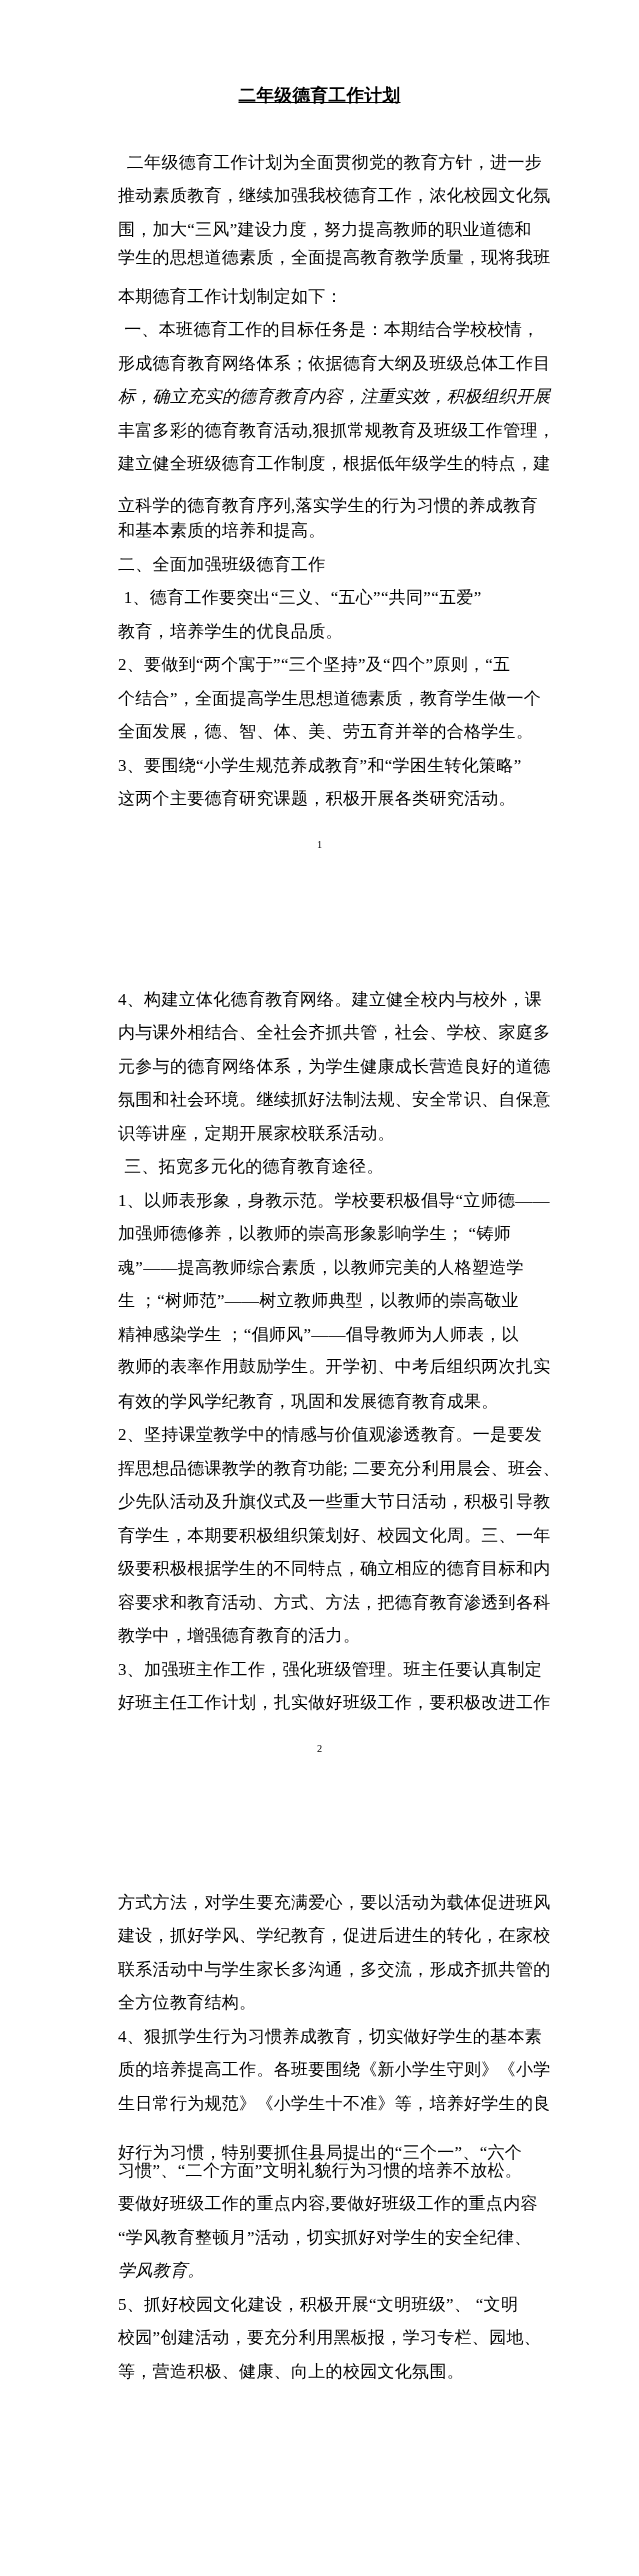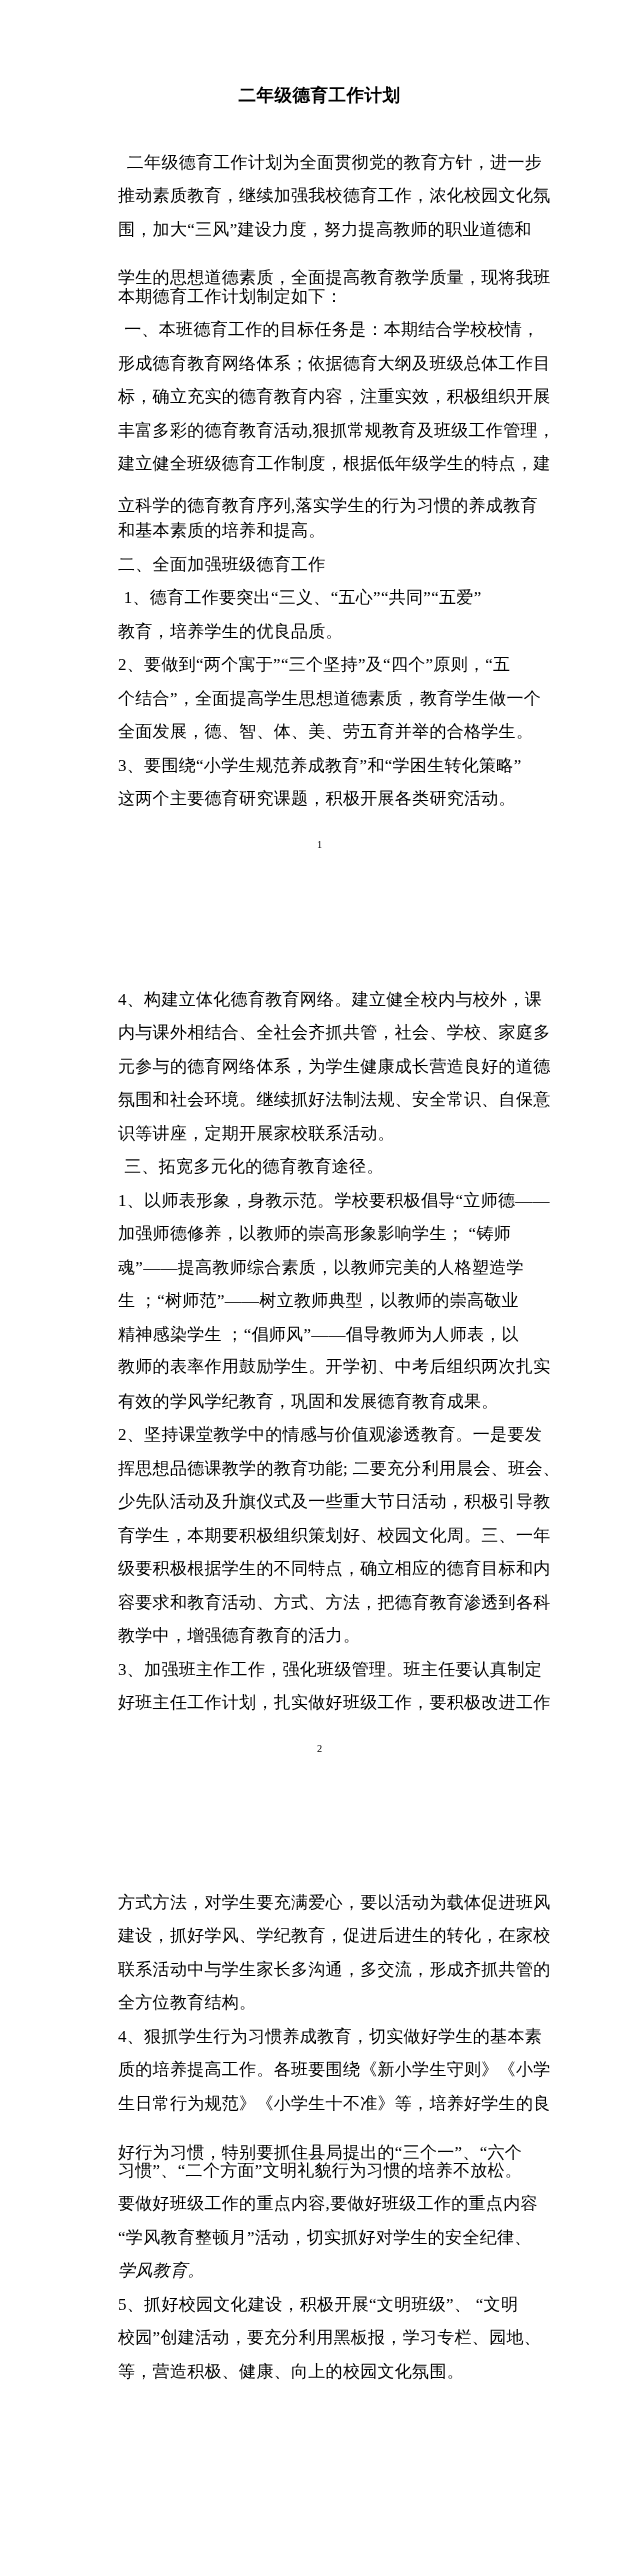--- a/index.html
+++ b/index.html
@@ -36,20 +36,21 @@
     top: 79px;
     left: 0;
     width: 100%;
     height: 33px;
     line-height: 33px;
     margin: 0;
     text-align: center;
     font-size: 17.5px;
     font-weight: bold;
     letter-spacing: 0.5px;
+    text-decoration: underline;
   }
   .lines {
     position: absolute;
     top: 0; left: 0;
     width: 100%;
     height: 100%;
   }
   .line {
     position: absolute;
     left: 118px;
@@ -74,25 +75,25 @@
 <body>
 
 <div class="doc">
 
   <section class="page" id="page-1">
     <h1 class="title">二年级德育工作计划</h1>
     <div class="lines">
         <div class="line" style="top: 146px; margin-left: 8.8px;">二年级德育工作计划为全面贯彻党的教育方针，进一步</div>
         <div class="line" style="top: 179px;">推动素质教育，继续加强我校德育工作，浓化校园文化氛</div>
         <div class="line" style="top: 213px;">围，加大“三风”建设力度，努力提高教师的职业道德和</div>
-        <div class="line" style="top: 261px;">学生的思想道德素质，全面提高教育教学质量，现将我班</div>
+        <div class="line" style="top: 241px;">学生的思想道德素质，全面提高教育教学质量，现将我班</div>
         <div class="line" style="top: 280px;">本期德育工作计划制定如下：</div>
         <div class="line" style="top: 313px; margin-left: 6.2px;">一、本班德育工作的目标任务是：本期结合学校校情，</div>
         <div class="line" style="top: 347px;">形成德育教育网络体系；依据德育大纲及班级总体工作目</div>
-        <div class="line" style="top: 380px;">标，确立充实的德育教育内容，注重实效，积极组织开展</div>
+        <div class="line" style="top: 380px; font-style: italic;">标，确立充实的德育教育内容，注重实效，积极组织开展</div>
         <div class="line" style="top: 414px;">丰富多彩的德育教育活动,狠抓常规教育及班级工作管理，</div>
         <div class="line" style="top: 447px;">建立健全班级德育工作制度，根据低年级学生的特点，建</div>
         <div class="line" style="top: 481px; margin-top: 8px;">立科学的德育教育序列,落实学生的行为习惯的养成教育</div>
         <div class="line" style="top: 514px;">和基本素质的培养和提高。</div>
         <div class="line" style="top: 548px;">二、全面加强班级德育工作</div>
         <div class="line" style="top: 581px; margin-left: 5.7px;">1、德育工作要突出“三义、“五心”“共同”“五爱”</div>
         <div class="line" style="top: 615px;">教育，培养学生的优良品质。</div>
         <div class="line" style="top: 648px;">2、要做到“两个寓于”“三个坚持”及“四个”原则，“五</div>
         <div class="line" style="top: 682px;">个结合”，全面提高学生思想道德素质，教育学生做一个</div>
         <div class="line" style="top: 715px;">全面发展，德、智、体、美、劳五育并举的合格学生。</div>

